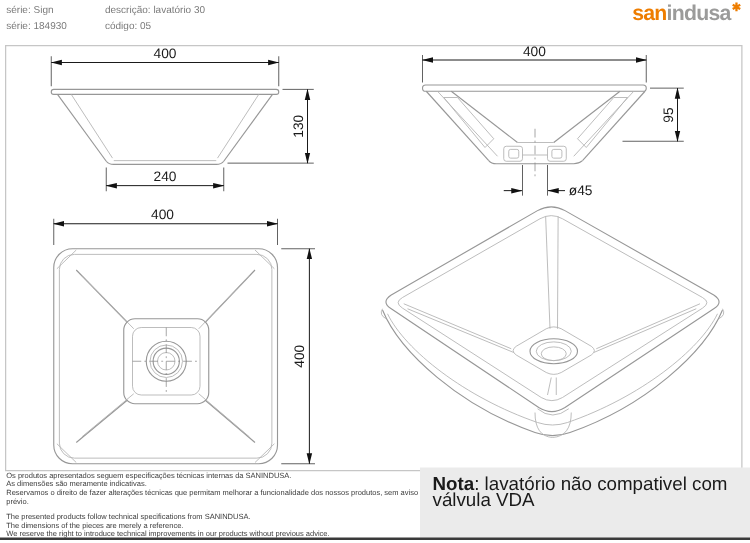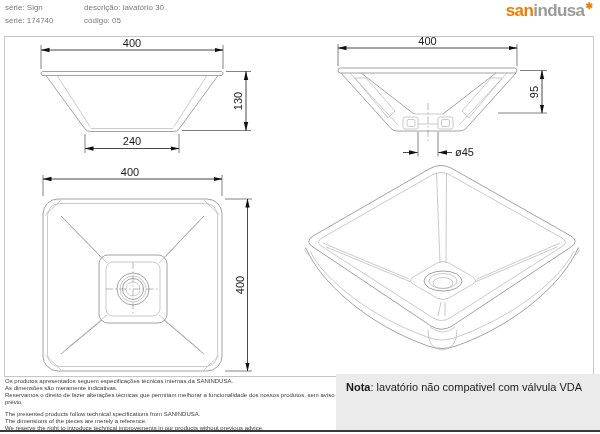--- a/index.html
+++ b/index.html
@@ -20,40 +20,40 @@
   .dim{stroke:#1a1a1a;stroke-width:0.8;fill:none}
   .ext{stroke:#1a1a1a;stroke-width:0.55;fill:none}
   .cl{stroke:#8a8a8a;stroke-width:0.6;fill:none;stroke-dasharray:7 2.5 1.5 2.5}
   .dimtxt{font-family:"Liberation Sans",sans-serif;font-size:11px;fill:#1a1a1a}
   
   .disclaimer{position:absolute;left:5px;top:378px;width:330px;font-size:6px;line-height:7px;color:#3c3c3c;}
   .disclaimer p{margin:0 0 5px 0;}
   .disclaimer span{display:block;}
   .note-box{position:absolute;left:336px;top:374px;width:264px;height:57px;background:#ebebeb;
             box-sizing:border-box;padding:7px 6px 0 10px;color:#1a1a1a;}
-  .note-box p{margin:0 0 8px 0;font-size:11px;line-height:13px;}
+  .note-box p{margin:0 0 8px 0;font-size:15px;line-height:13px;}
   .note-box .en{font-style:italic;}
   .bottom-rule{position:absolute;left:0;top:430px;width:600px;height:2px;background:#3a3a3a;}
 </style>
 </head>
 <body>
 
 <div class="page">
 
   <span class="field f0">
     <span>série:</span>
     <span>Sign</span>
   </span>
   <span class="field f1">
     <span>descrição:</span>
     <span>lavatório 30</span>
   </span>
   <span class="field f2">
     <span>série:</span>
-    <span>174740</span>
+    <span>184930</span>
   </span>
   <span class="field f3">
     <span>código:</span>
     <span>05</span>
   </span>
 
   <div class="logo">
     <span class="logo-san">san</span><span class="logo-indusa">indusa</span><span class="logo-mark">✱</span>
   </div>
 

